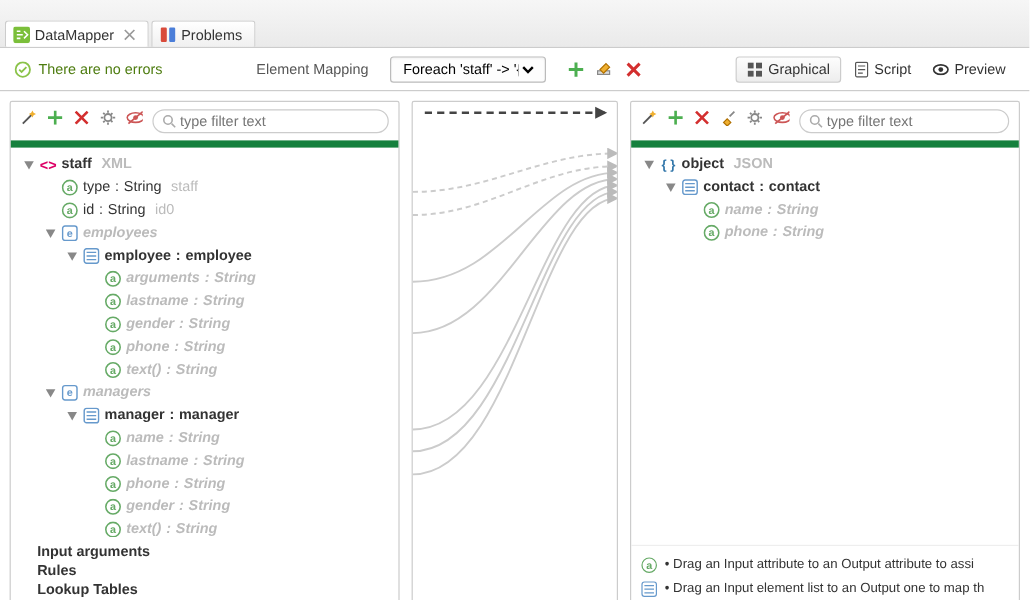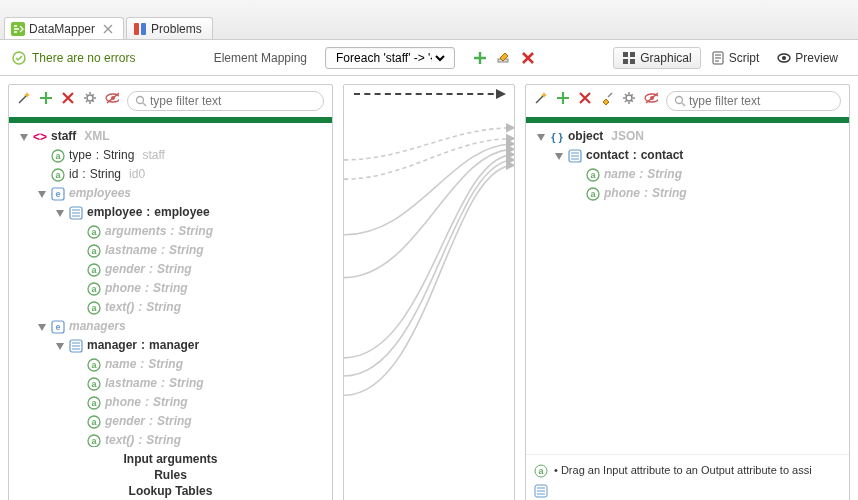--- a/index.html
+++ b/index.html
@@ -40,21 +40,21 @@
   .node .colon { }
   .node .type { }
   .node .extra { color:#bbb; margin-left:4px;}
   .muted .label, .muted .colon, .muted .type { color:#bbb; font-style:italic;font-weight:bold;}
   .bold { font-weight:bold;}
   .ind0 { padding-left: 6px;}
   .ind1 { padding-left: 24px;}
   .ind2 { padding-left: 42px;}
   .ind3 { padding-left: 60px;}
   .postlist { padding: 4px 6px 8px 6px; font-weight:bold;}
-  .postlist div { padding:1px 16px;text-align:center;}
+  .postlist div { padding:1px 16px;}
   .twist { width:10px; height:10px; display:inline-block;}
   .twist svg { display:block;}
   .spaceholder { width:10px; height:10px; display:inline-block;}
 
   
   .ic { width:14px; height:14px; display:inline-flex; align-items:center; justify-content:center;}
   .ic svg { display:block; }
 
   
   .panel.mid .canvas { flex:1; position:relative; }
@@ -582,17 +582,18 @@
           </span>
         <span>• <span>Drag an Input attribute to an Output attribute to assi</span></span>
       </div>
       <div class="hint">
         <span class="dot ic">
             <svg width="14" height="14">
               <rect x="1" y="1" width="12" height="12" rx="2" fill="#fff" stroke="#69c"></rect>
               <path d="M3 4 h8 M3 7 h8 M3 10 h8" stroke="#69c"></path>
             </svg>
           </span>
+        <span>• <span>Drag an Input element list to an Output one to map th</span></span>
       </div>
     </div>
   </div>
 
 </div>
 
 </body></html>

